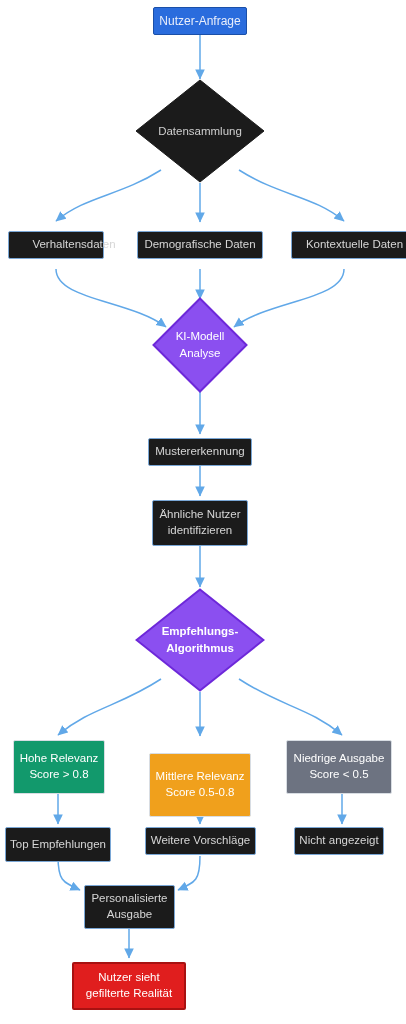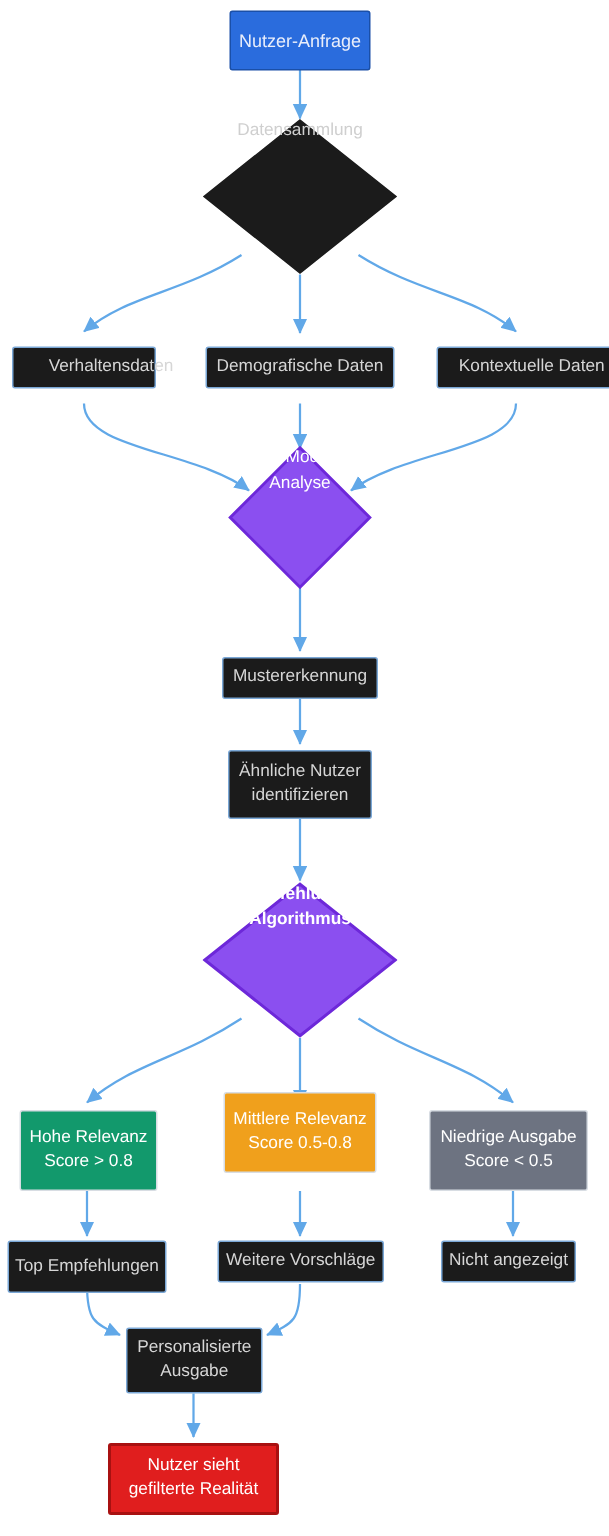--- a/index.html
+++ b/index.html
@@ -84,20 +84,21 @@
     border: 2px solid #a81111;
     color: #ffffff;
     font-size: 11.5px;
   }
   
   .diamond {
     position: absolute;
     z-index: 3;
     display: flex;
     align-items: center;
+    justify-content: center;
     flex-direction: column;
     text-align: center;
     line-height: 1.45;
   }
   .diamond .dshape {
     position: absolute;
     left: 0;
     top: 0;
     width: 100%;
     height: 100%;
@@ -158,21 +159,21 @@
       <path d="M200,794 L200,824"></path>
       <path d="M342,794 L342,824"></path>
 
       <path d="M58,856 C58,880 62,882 80,890"></path>
       <path d="M200,856 C200,880 196,882 178,890"></path>
 
       <path d="M129,929 L129,958"></path>
     </g>
   </svg>
 
-  <div class="node rect start" style="left:153px; top:7px; width:94px; height:40px;align-items:center;">
+  <div class="node rect start" style="left:153px; top:7px; width:94px; height:28px;align-items:center;">
     <span class="node-line">Nutzer-Anfrage</span>
   </div>
 
   <div class="diamond dark-d" style="left:135px; top:79px; width:130px; height:104px;">
     <svg class="dshape" viewBox="0 0 130 104">
       <polygon points="65,1 129,52 65,103 1,52" fill="#1b1b1b" stroke="#1b1b1b" stroke-width="1"></polygon>
     </svg>
     <span class="dlabel">Datensammlung</span>
   </div>
 
@@ -212,21 +213,21 @@
     <span class="dlabel">
       <span class="node-line">Empfehlungs-</span>
       <span class="node-line">Algorithmus</span>
     </span>
   </div>
 
   <div class="node rect green" style="left:13px; top:740px; width:92px; height:54px;">
     <span class="node-line">Hohe Relevanz</span>
     <span class="node-line">Score &gt; 0.8</span>
   </div>
-  <div class="node rect orange" style="left:149px; top:728px; width:102px; height:54px;justify-content:center;">
+  <div class="node rect orange" style="left:149px; top:753px; width:102px; height:64px;justify-content:center;">
     <span class="node-line">Mittlere Relevanz</span>
     <span class="node-line">Score 0.5-0.8</span>
   </div>
   <div class="node rect grayblue" style="left:286px; top:740px; width:106px; height:54px;">
     <span class="node-line">Niedrige Ausgabe</span>
     <span class="node-line">Score &lt; 0.5</span>
   </div>
 
   <div class="node rect dark" style="left:5px; top:827px; width:106px; height:35px;justify-content:center;">
     <span class="node-line">Top Empfehlungen</span>

